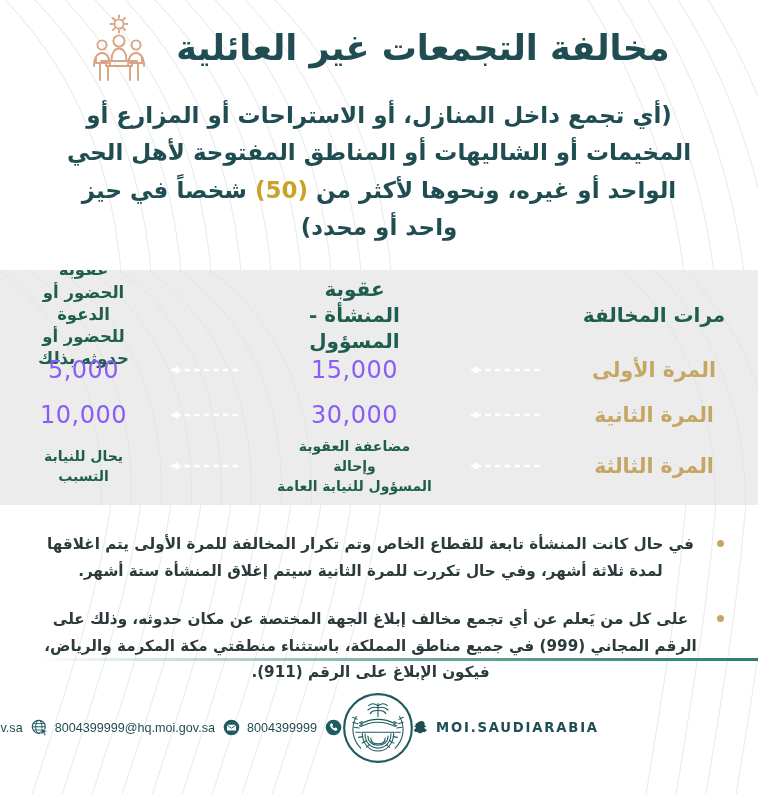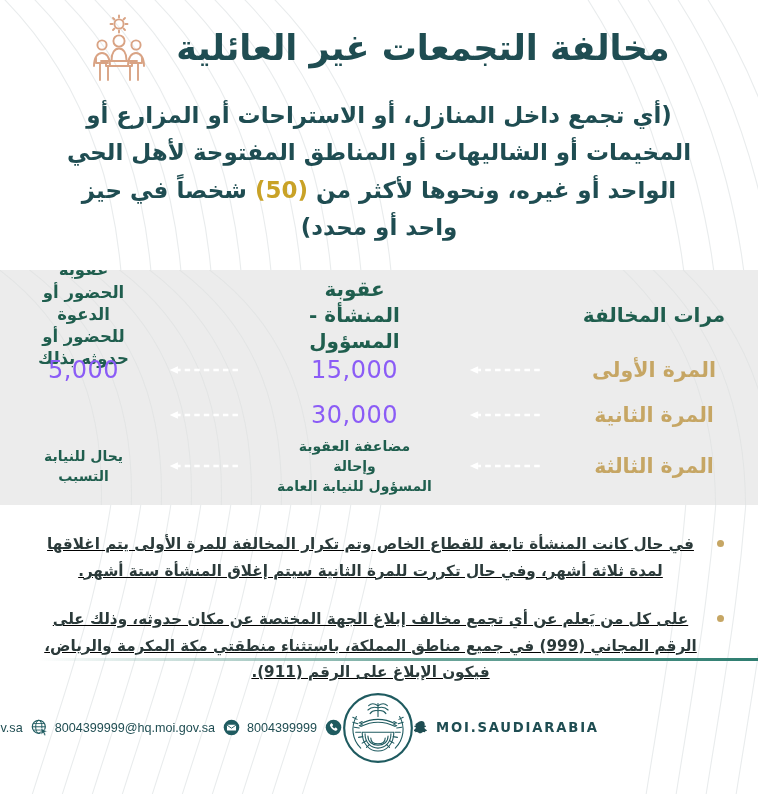--- a/index.html
+++ b/index.html
@@ -120,21 +120,20 @@
   .note-left {
     font-size:14px; font-weight:bold;
     color:#1f5e4e; text-align:center; line-height:1.45;
   }
   .arrow { width:100%; height:14px; }
 
   
   .bullets {
     position:relative; z-index:2;
     padding:26px 34px 6px 34px;
-    text-decoration:underline;
   }
   .bullet {
     display:flex; flex-direction:row;
     align-items:flex-start;
     gap:10px;
     margin-bottom:22px;
   }
   .dot {
     flex:0 0 auto;
     width:7px; height:7px; border-radius:50%;
@@ -335,20 +334,23 @@
         </div>
         <div class="cell c-mid">
           <div class="amount">30,000</div>
         </div>
         <div class="cell c-arrow-b">
           <svg class="arrow" viewBox="0 0 110 14">
             <line x1="104" y1="7" x2="16" y2="7" stroke="#ffffff" stroke-width="3.4" stroke-dasharray="8 6"></line>
             <polygon points="4,7 16,1.6 16,12.4" fill="#ffffff"></polygon>
           </svg>
         </div>
+        <div class="cell c-left">
+          <div class="amount">10,000</div>
+        </div>
       </div>
 
       <div class="trow r3">
         <div class="cell c-label">
           <div class="row-label">المرة الثالثة</div>
         </div>
         <div class="cell c-arrow-a">
           <svg class="arrow" viewBox="0 0 110 14">
             <line x1="104" y1="7" x2="16" y2="7" stroke="#ffffff" stroke-width="3.4" stroke-dasharray="8 6"></line>
             <polygon points="4,7 16,1.6 16,12.4" fill="#ffffff"></polygon>

